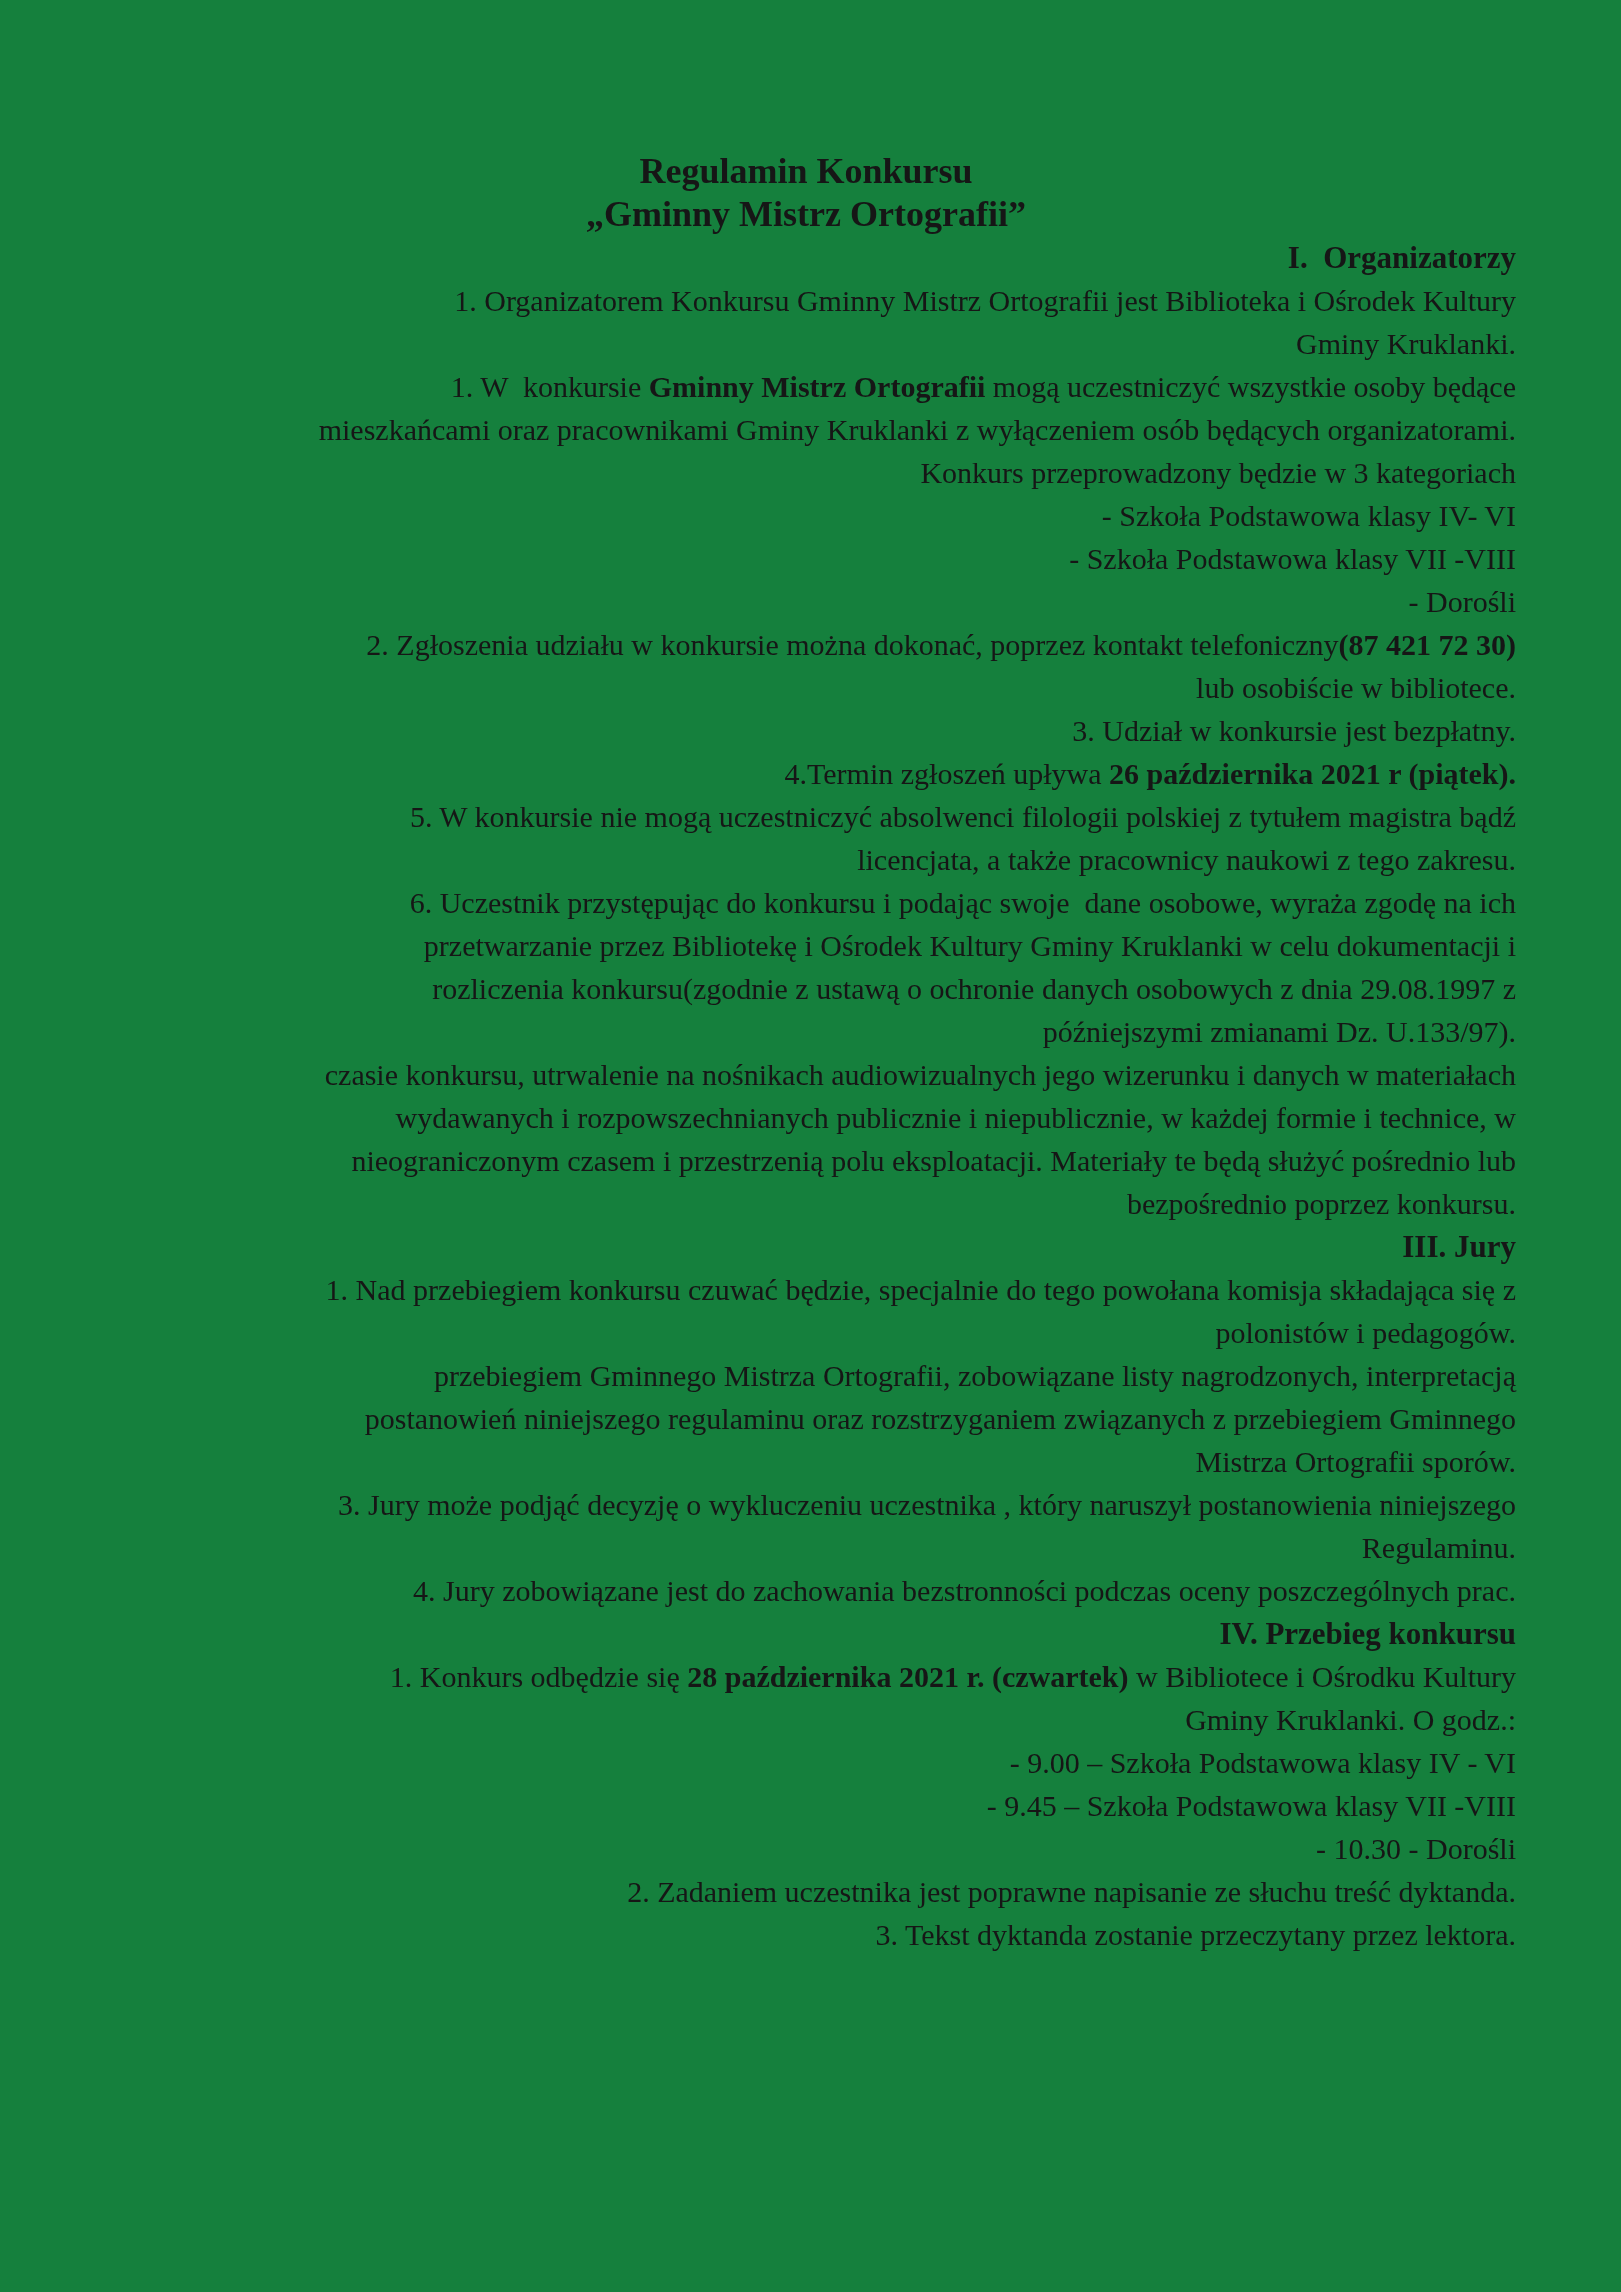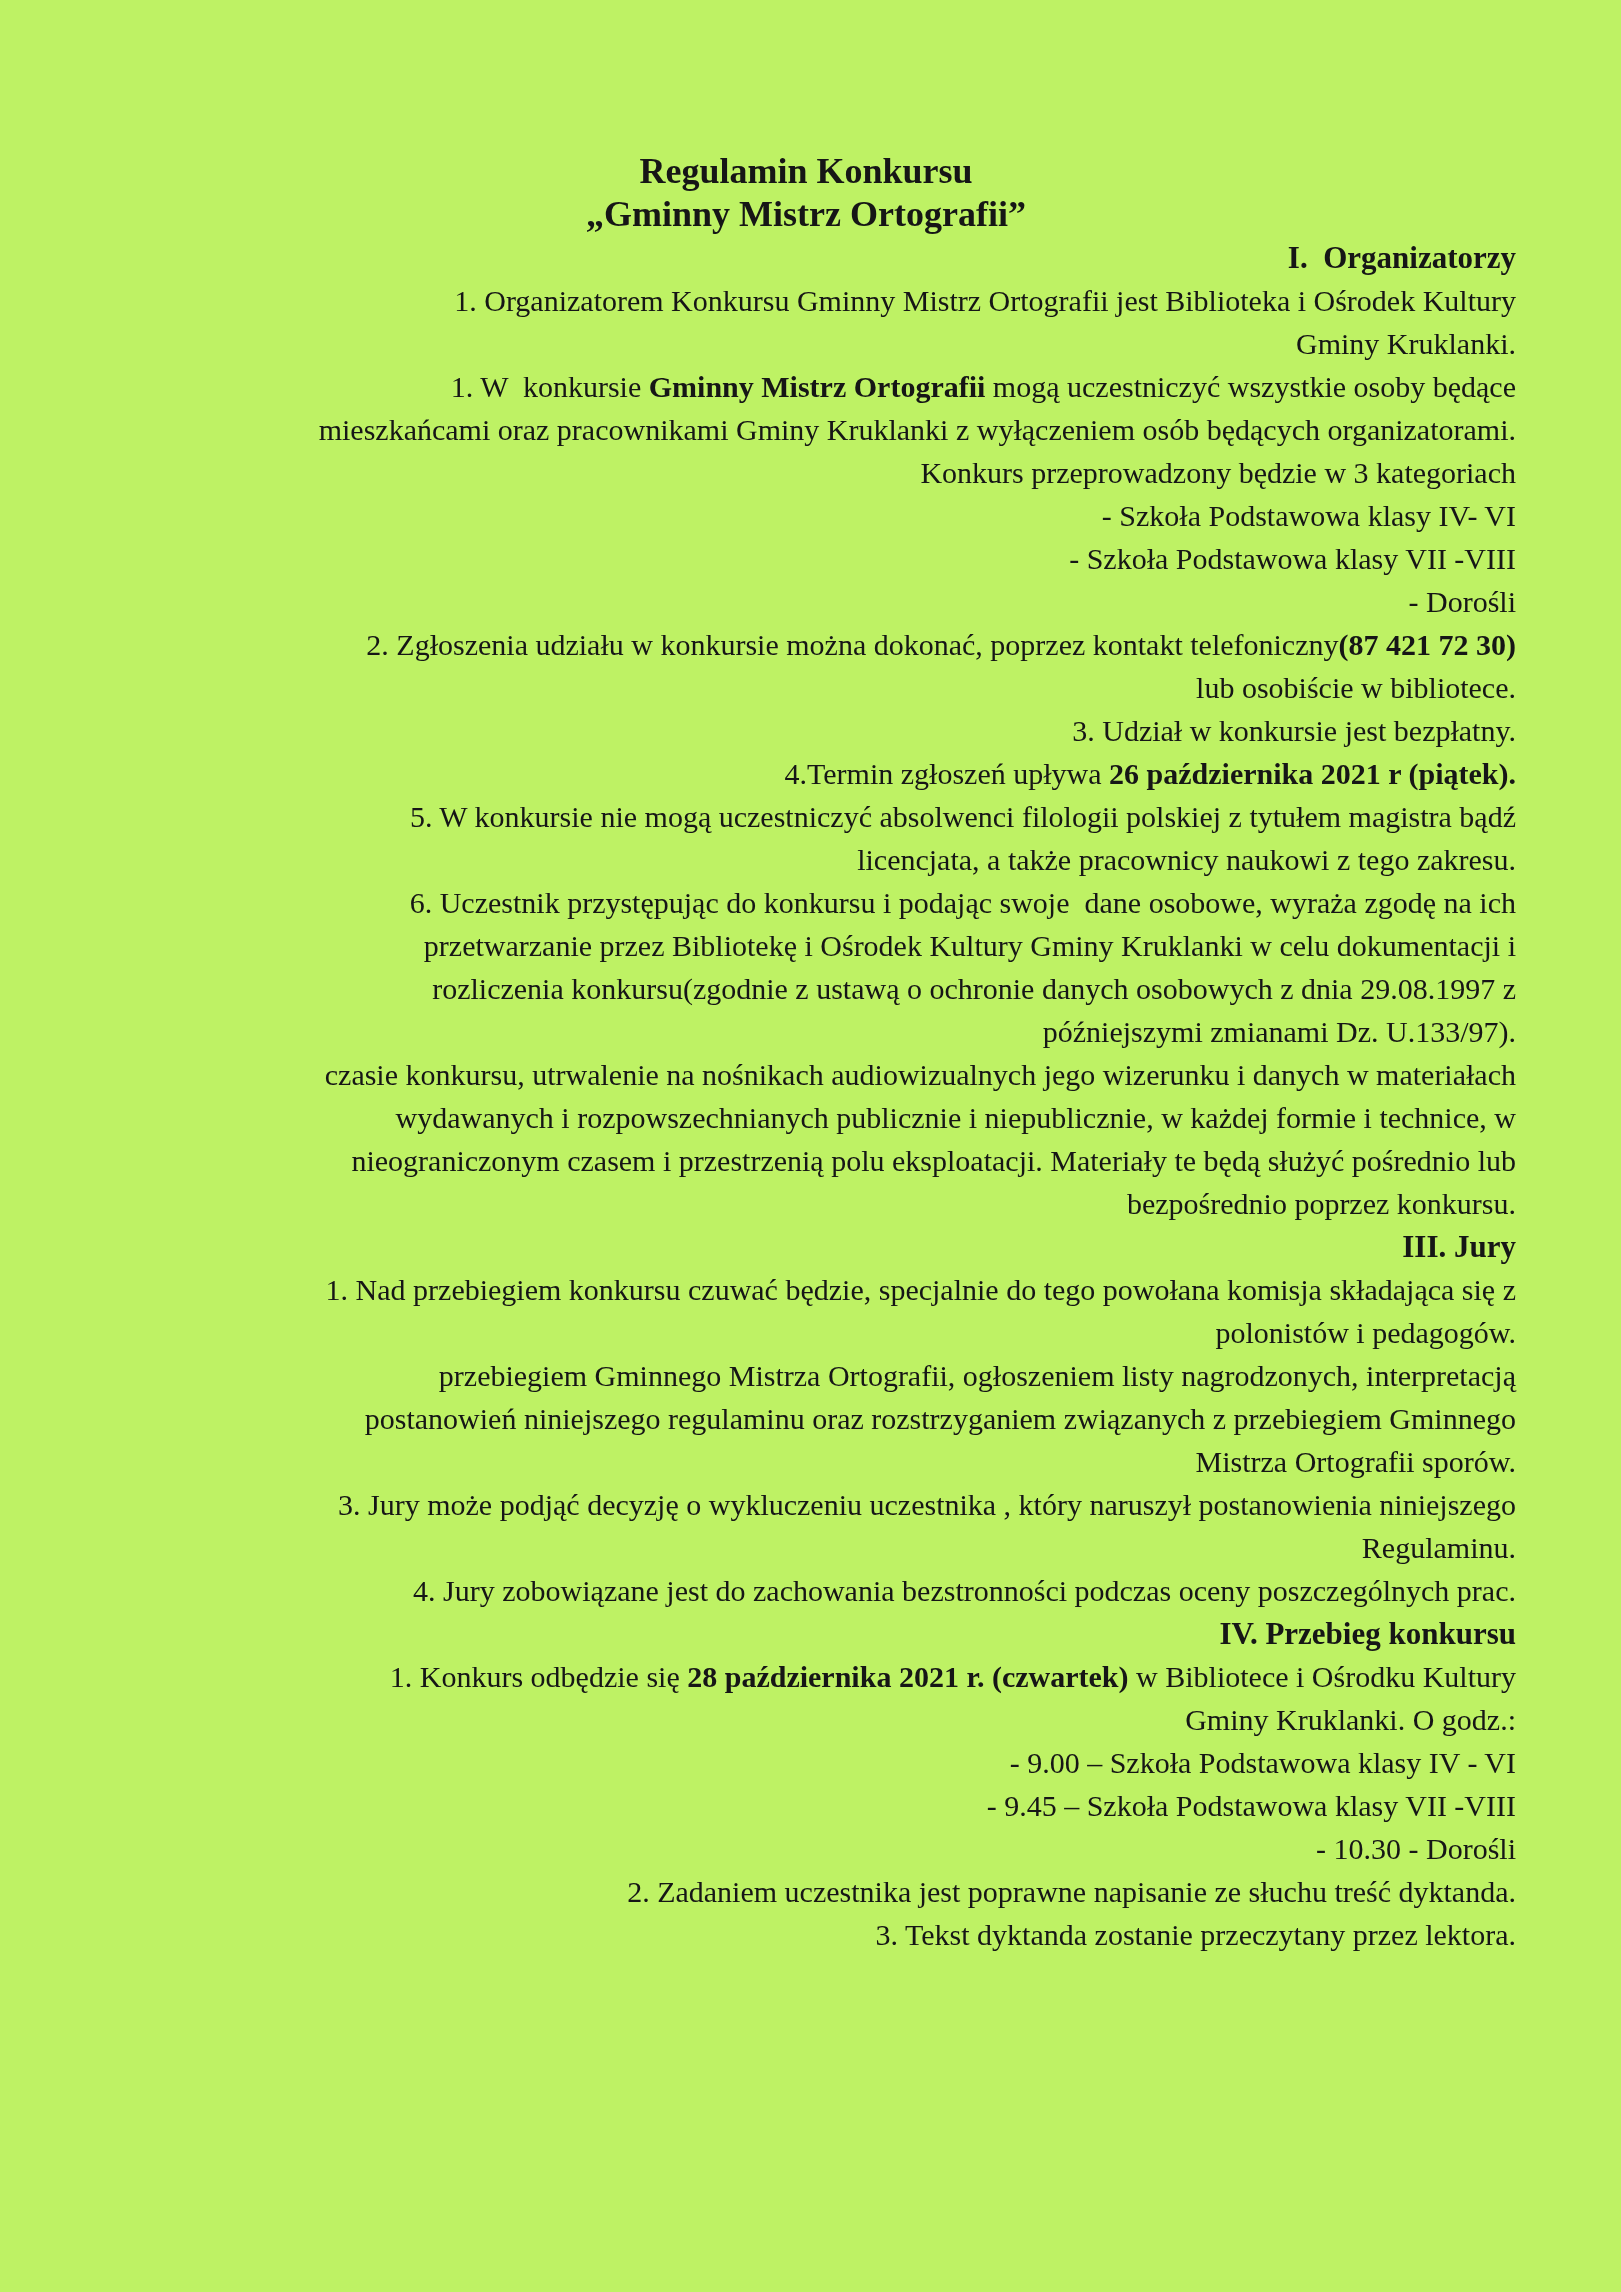--- a/index.html
+++ b/index.html
@@ -9,21 +9,21 @@
   }
   body {
     width: 1621px;
     height: 2293px;
     overflow: hidden;
   }
   .page {
     box-sizing: border-box;
     width: 1621px;
     height: 2293px;
-    background: #bef264;
+    background: #15803d;
     padding: 150px 105px 0 96px;
     font-family: "Liberation Serif", "DejaVu Serif", serif;
     color: #161616;
   }
   .doc-body {
     width: 100%;
   }
   .ln {
     white-space: pre;
     font-size: 30px;
@@ -71,21 +71,21 @@
       <div class="ln body"><span>przetwarzanie przez Bibliotekę i Ośrodek Kultury Gminy Kruklanki w celu dokumentacji i</span></div>
       <div class="ln body"><span>rozliczenia konkursu(zgodnie z ustawą o ochronie danych osobowych z dnia 29.08.1997 z</span></div>
       <div class="ln body"><span>późniejszymi zmianami Dz. U.133/97).</span></div>
       <div class="ln body"><span>czasie konkursu, utrwalenie na nośnikach audiowizualnych jego wizerunku i danych w materiałach</span></div>
       <div class="ln body"><span>wydawanych i rozpowszechnianych publicznie i niepublicznie, w każdej formie i technice, w</span></div>
       <div class="ln body"><span>nieograniczonym czasem i przestrzenią polu eksploatacji. Materiały te będą służyć pośrednio lub</span></div>
       <div class="ln body"><span>bezpośrednio poprzez konkursu.</span></div>
       <div class="ln heading"><span class="b">III. Jury</span></div>
       <div class="ln body"><span>1. Nad przebiegiem konkursu czuwać będzie, specjalnie do tego powołana komisja składająca się z</span></div>
       <div class="ln body"><span>polonistów i pedagogów.</span></div>
-      <div class="ln body"><span>przebiegiem Gminnego Mistrza Ortografii, ogłoszeniem listy nagrodzonych, interpretacją</span></div>
+      <div class="ln body"><span>przebiegiem Gminnego Mistrza Ortografii, zobowiązane listy nagrodzonych, interpretacją</span></div>
       <div class="ln body"><span>postanowień niniejszego regulaminu oraz rozstrzyganiem związanych z przebiegiem Gminnego</span></div>
       <div class="ln body"><span>Mistrza Ortografii sporów.</span></div>
       <div class="ln body"><span>3. Jury może podjąć decyzję o wykluczeniu uczestnika , który naruszył postanowienia niniejszego</span></div>
       <div class="ln body"><span>Regulaminu.</span></div>
       <div class="ln body"><span>4. Jury zobowiązane jest do zachowania bezstronności podczas oceny poszczególnych prac.</span></div>
       <div class="ln heading"><span class="b">IV. Przebieg konkursu</span></div>
       <div class="ln body"><span>1. Konkurs odbędzie się </span><span class="b">28 października 2021 r. (czwartek)</span><span> w Bibliotece i Ośrodku Kultury</span></div>
       <div class="ln body"><span>Gminy Kruklanki. O godz.:</span></div>
       <div class="ln body"><span>- 9.00 – Szkoła Podstawowa klasy IV - VI</span></div>
       <div class="ln body"><span>- 9.45 – Szkoła Podstawowa klasy VII -VIII</span></div>

